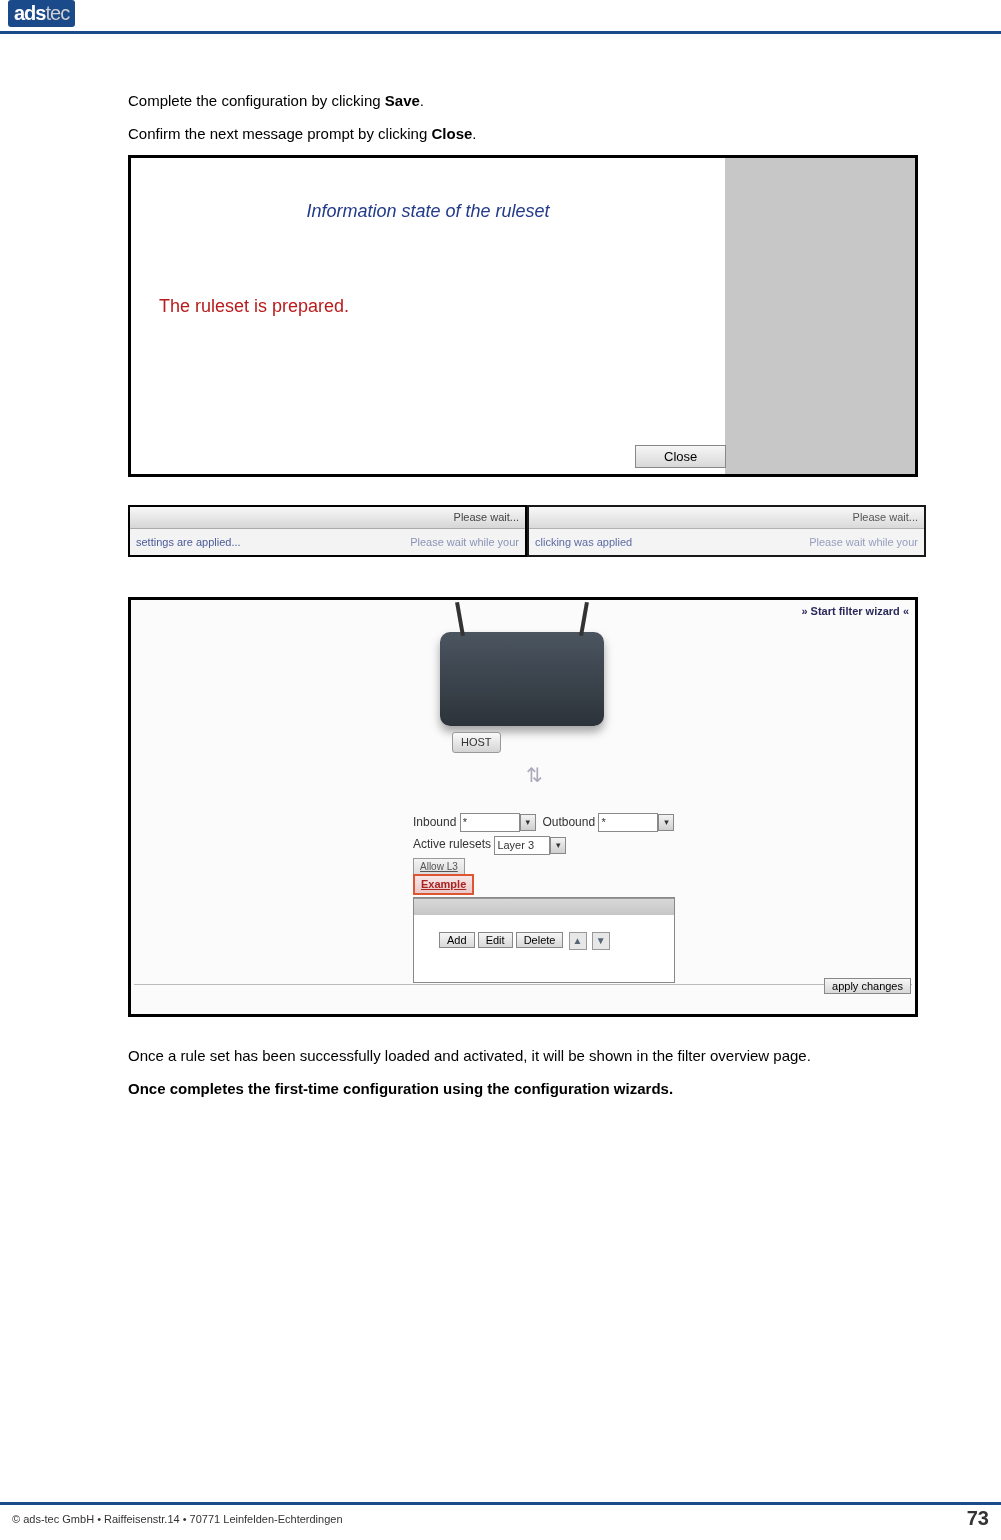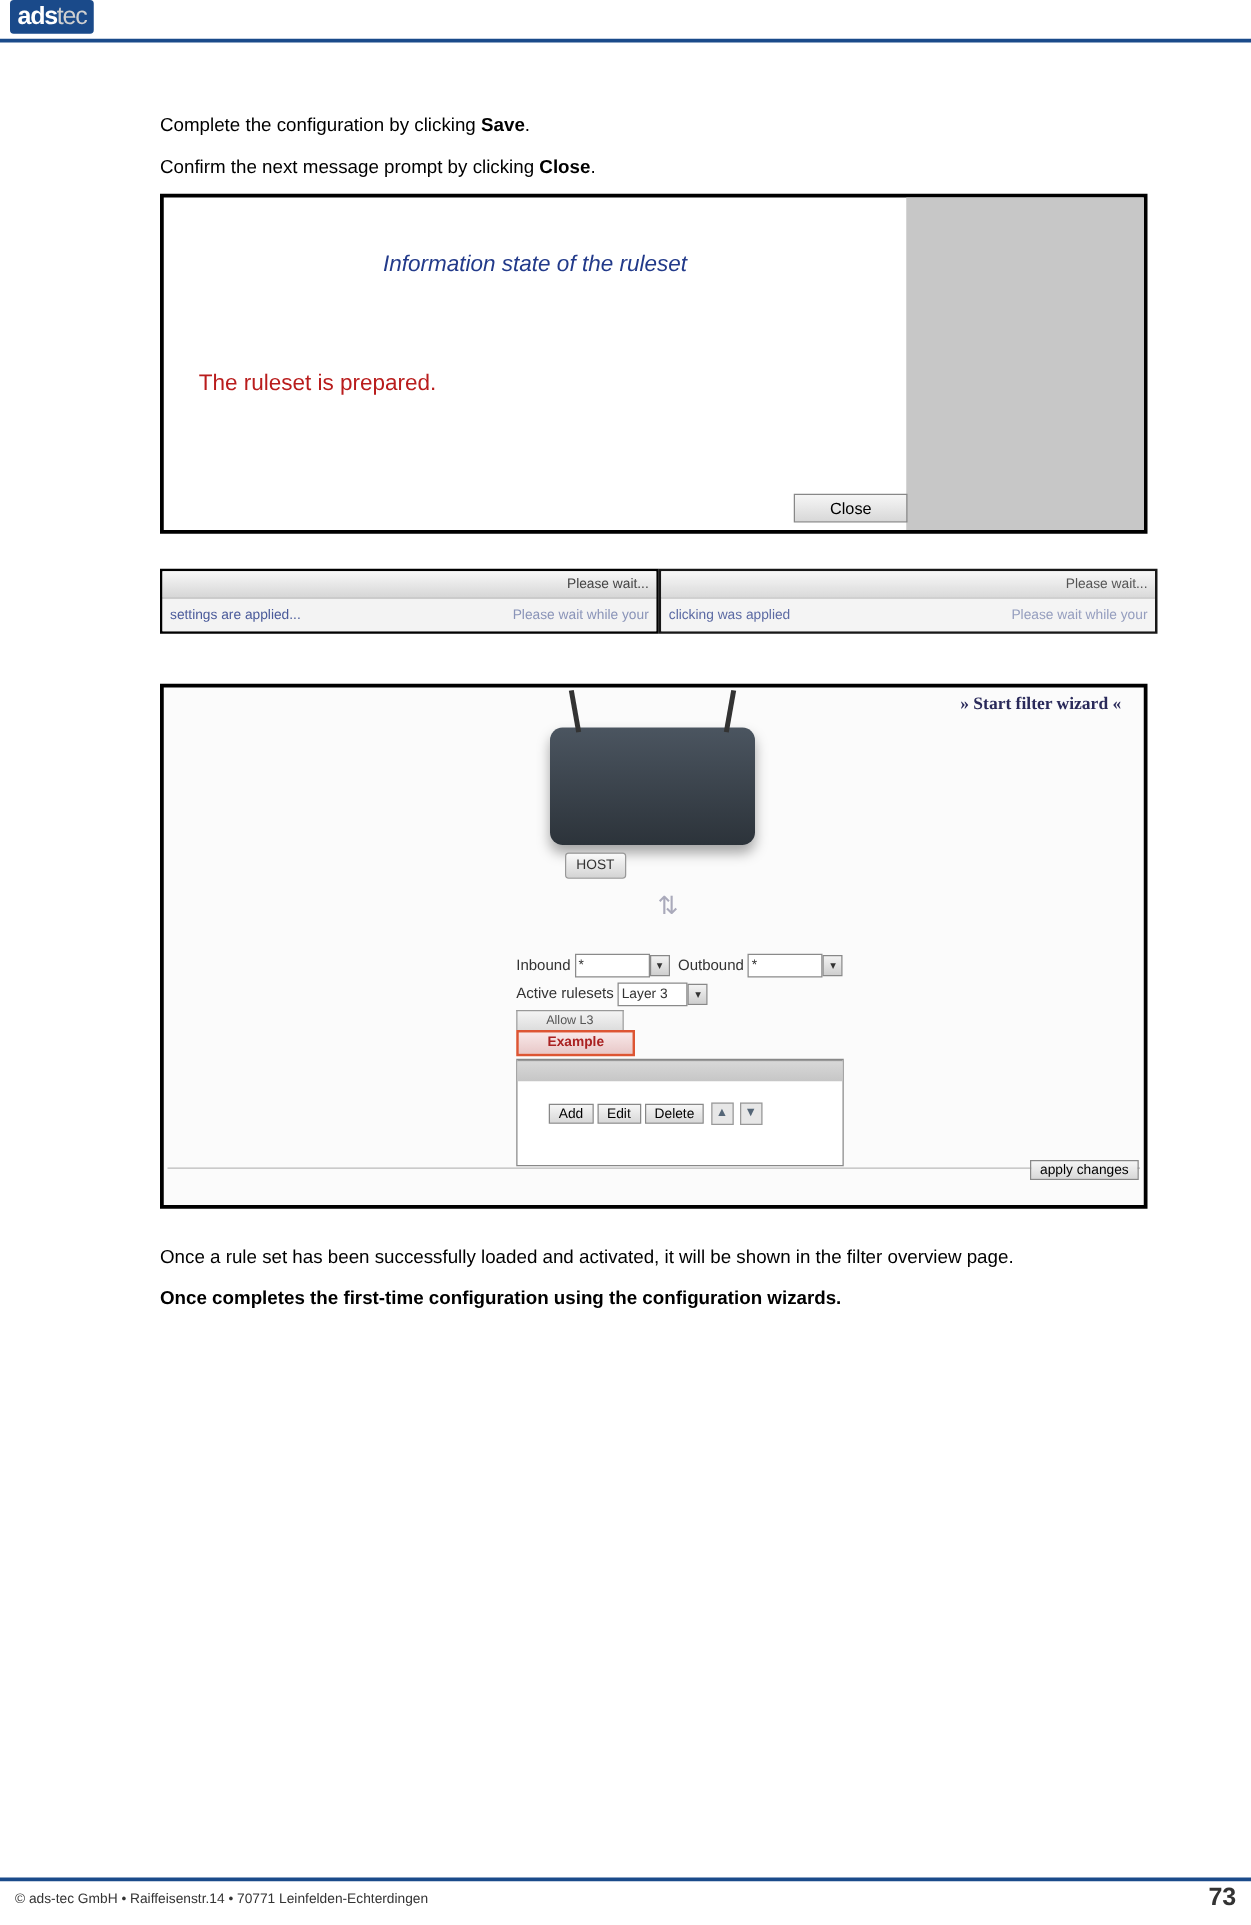--- a/index.html
+++ b/index.html
@@ -48,21 +48,21 @@
     line-height: 1.5;
   }
   .content p { margin: 6px 0 10px 0; }
   .figure {
     border: 3px solid #000;
     margin: 6px 0 28px 0;
     background: #fff;
     box-sizing: border-box;
   }
   
-  .fig1 { width: 790px; height: 272px; display: flex; }
+  .fig1 { width: 790px; height: 322px; display: flex; }
   .fig1-left {
     flex: 1; padding: 40px 28px; font-family: Arial, sans-serif;
   }
   .fig1-title {
     text-align: center; color: #223a8a; font-style: italic;
     font-size: 18px; margin-bottom: 68px;
   }
   .fig1-msg {
     color: #b91c1c; font-size: 18px; font-style: normal;
   }
@@ -93,22 +93,22 @@
     display: flex; justify-content: space-between;
     padding: 5px 6px; background: #f3f3f3; color: #4a5a9a;
   }
   .fig2-body .r { color: #8a94b8; }
   .fig2-b { filter: blur(0.4px); opacity:0.9; }
   
   .fig3 { width: 790px; height: 420px; position: relative;
           font-family: Tahoma, Arial, sans-serif; font-size: 11px;
           background: #fbfbfb; }
   .startwiz {
-    position: absolute; top: 3px; right: 18px; font-size: 14px;
-    color: #2a2a5a; font-weight: bold; font-family: Liberation Serif, serif;
+    position: absolute; top: 3px; right: 6px; font-size: 11px;
+    color: #2a2a5a; font-weight: bold;
   }
   .router-diagram {
     position: absolute; left: 256px; top: 32px;
     width: 270px; text-align: center;
   }
   .router-img {
     width: 164px; height: 94px; margin: 0 auto;
     background: linear-gradient(#4b5560,#2c333a);
     border-radius: 10px; position: relative;
     box-shadow: 0 6px 10px rgba(0,0,0,0.35);
@@ -147,21 +147,21 @@
     vertical-align: middle;
   }
   .listbox {
     border: 1px solid #888; width: 260px; height: 84px;
     background: #fff; margin-top: 2px;
   }
   .tab-row { display: flex; font-size: 10px; }
   .tab {
     border: 1px solid #999; border-bottom: none;
     background: linear-gradient(#f4f4f4,#ddd);
-    padding: 0 23px; margin-right: -1px; color:#555;
+    padding: 0 6px; margin-right: -1px; color:#555;text-decoration:underline;
   }
   .tab.sel {
     border: 2px solid #d53; color: #a22; font-weight: bold;
     background: linear-gradient(#f8e8e8,#e8c8c8);
     position: relative; z-index: 1;
   }
   .listbox-inner {
     border-top: 1px solid #999;
     background: linear-gradient(#d8d8d8,#c6c6c6);
     height: 16px;

